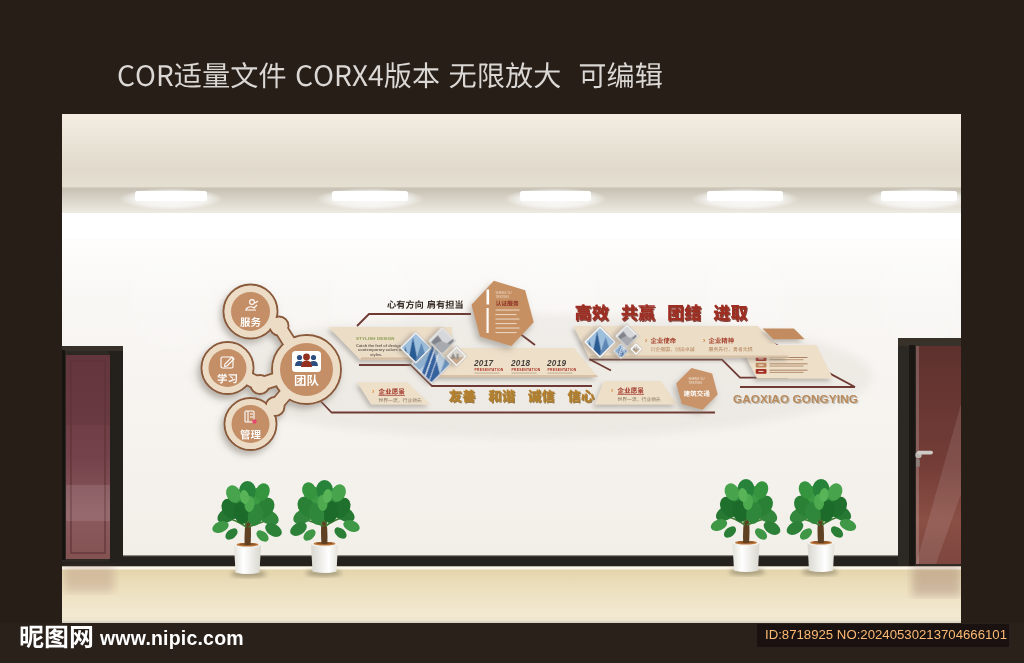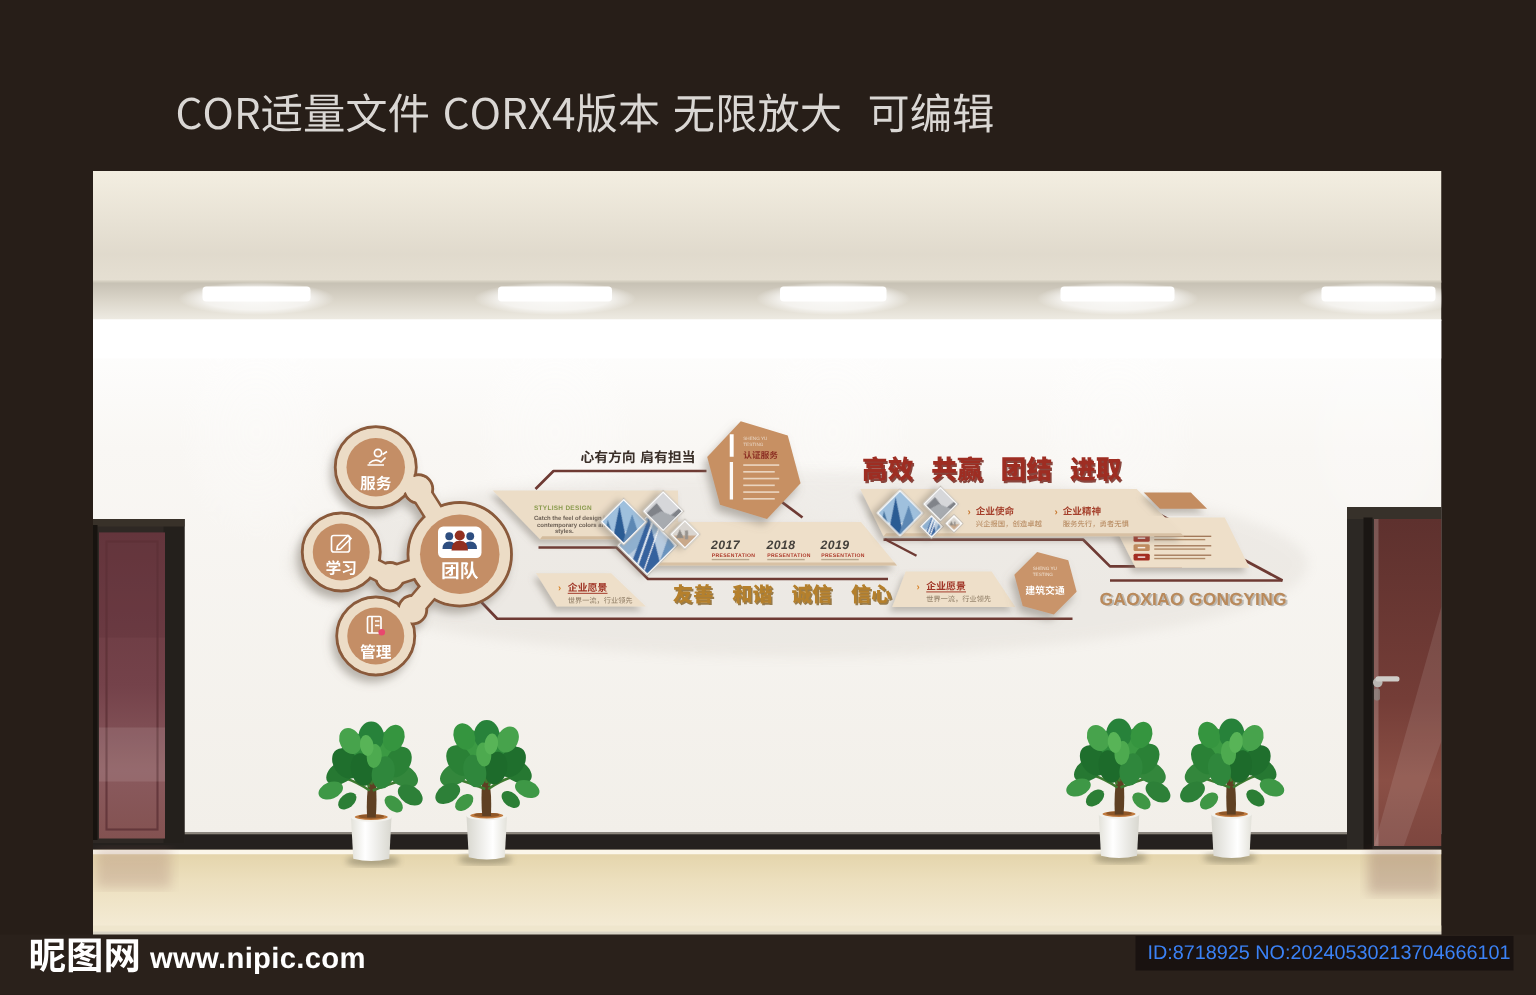--- a/index.html
+++ b/index.html
@@ -537,12 +537,12 @@
 
 <div class="abs" style="left:0;top:623px;width:1024px;height:40px;background:#2a211b"></div>
 
 <svg class="abs" style="left:18px;top:621px" width="300" height="32" viewBox="0 0 300 32">
 <path transform="translate(1,25)" d="M13.3 -17.6H20.6V-15.3H13.3ZM10.6 -20.2V-11.5C10.6 -7.8 10.3 -2.9 7.5 0.4C8.2 0.7 9.4 1.5 9.9 2.0C12.9 -1.6 13.3 -7.4 13.3 -11.5V-12.6H23.4V-20.2ZM21.8 -10.4C20.7 -9.4 19.0 -8.3 17.2 -7.5V-11.9H14.5V-1.8C14.5 1.1 15.2 2.0 17.9 2.0C18.4 2.0 20.5 2.0 21.1 2.0C23.4 2.0 24.2 0.9 24.4 -3.0C23.7 -3.2 22.5 -3.7 21.9 -4.2C21.8 -1.2 21.6 -0.7 20.8 -0.7C20.4 -0.7 18.7 -0.7 18.2 -0.7C17.4 -0.7 17.2 -0.8 17.2 -1.8V-4.8C19.6 -5.8 22.1 -7.0 24.0 -8.3ZM6.3 -9.7V-5.1H4.2V-9.7ZM6.3 -12.2H4.2V-16.9H6.3ZM1.6 -19.5V-0.4H4.2V-2.4H9.0V-19.5Z M26.8 -20.3V2.2H29.7V1.4H45.2V2.2H48.2V-20.3ZM31.6 -3.5C35.0 -3.1 39.1 -2.1 41.6 -1.3H29.7V-8.7C30.1 -8.1 30.6 -7.3 30.8 -6.7C32.1 -7.0 33.5 -7.5 34.9 -8.0L34.0 -6.7C36.0 -6.2 38.7 -5.4 40.2 -4.7L41.4 -6.5C40.0 -7.1 37.6 -7.9 35.6 -8.3C36.3 -8.6 37.0 -8.9 37.6 -9.2C39.6 -8.2 41.7 -7.5 43.9 -7.0C44.2 -7.6 44.7 -8.3 45.2 -8.9V-1.3H42.0L43.2 -3.3C40.6 -4.2 36.4 -5.1 33.0 -5.4ZM35.1 -17.6C33.9 -15.8 31.8 -14.0 29.8 -12.9C30.4 -12.4 31.3 -11.6 31.8 -11.1C32.2 -11.4 32.8 -11.8 33.3 -12.2C33.8 -11.7 34.4 -11.2 35.0 -10.8C33.4 -10.1 31.5 -9.5 29.7 -9.2V-17.6ZM35.4 -17.6H45.2V-9.3C43.5 -9.6 41.8 -10.1 40.2 -10.7C41.9 -11.9 43.3 -13.2 44.4 -14.8L42.7 -15.8L42.2 -15.7H36.8C37.0 -16.1 37.4 -16.4 37.6 -16.8ZM37.5 -11.9C36.6 -12.4 35.9 -12.9 35.2 -13.5H40.0C39.3 -12.9 38.5 -12.4 37.5 -11.9Z M58.0 -8.5C57.2 -6.3 56.2 -4.4 54.9 -2.9V-12.2C55.9 -11.1 57.0 -9.8 58.0 -8.5ZM51.9 -19.9V2.2H54.9V-2.0C55.5 -1.6 56.3 -1.0 56.7 -0.7C58.0 -2.2 59.0 -4.0 59.9 -6.1C60.4 -5.3 60.9 -4.6 61.3 -4.0L63.1 -6.1C62.5 -6.9 61.8 -8.0 60.9 -9.1C61.4 -11.1 61.8 -13.3 62.1 -15.7L59.5 -16.0C59.3 -14.4 59.1 -13.0 58.8 -11.6C58.0 -12.5 57.1 -13.4 56.4 -14.2L54.9 -12.7V-17.0H70.1V-1.4C70.1 -1.0 69.9 -0.8 69.4 -0.8C68.9 -0.8 67.0 -0.7 65.5 -0.9C65.9 -0.1 66.5 1.4 66.6 2.2C69.0 2.2 70.6 2.1 71.7 1.6C72.8 1.2 73.1 0.3 73.1 -1.4V-19.9ZM61.8 -12.5C62.8 -11.3 63.9 -10.0 64.9 -8.7C64.0 -6.0 62.8 -3.7 61.0 -2.1C61.7 -1.8 62.9 -0.9 63.4 -0.5C64.8 -2.0 65.8 -3.8 66.7 -6.0C67.3 -5.0 67.8 -4.1 68.1 -3.3L70.1 -5.2C69.6 -6.4 68.8 -7.7 67.8 -9.1C68.3 -11.1 68.7 -13.3 69.0 -15.6L66.3 -15.9C66.2 -14.5 66.0 -13.1 65.7 -11.8C65.0 -12.6 64.3 -13.4 63.5 -14.1Z" fill="#ffffff"></path>
 <text x="82" y="24" font-family="Liberation Sans" font-weight="bold" font-size="19.5" fill="#ffffff" letter-spacing="0.2">www.nipic.com</text>
 </svg>
 
 <div class="abs" style="left:757px;top:624px;width:252px;height:23px;background:#191210"></div>
 
-<div class="abs" style="left:765px;top:627px;width:252px;height:18px;font-size:13.2px;color:#3b82f6;white-space:nowrap">ID:8718925 NO:20240530213704666101</div>
+<div class="abs" style="left:765px;top:627px;width:252px;height:18px;font-size:13.2px;color:#fdba74;white-space:nowrap">ID:8718925 NO:20240530213704666101</div>
 </body></html>

